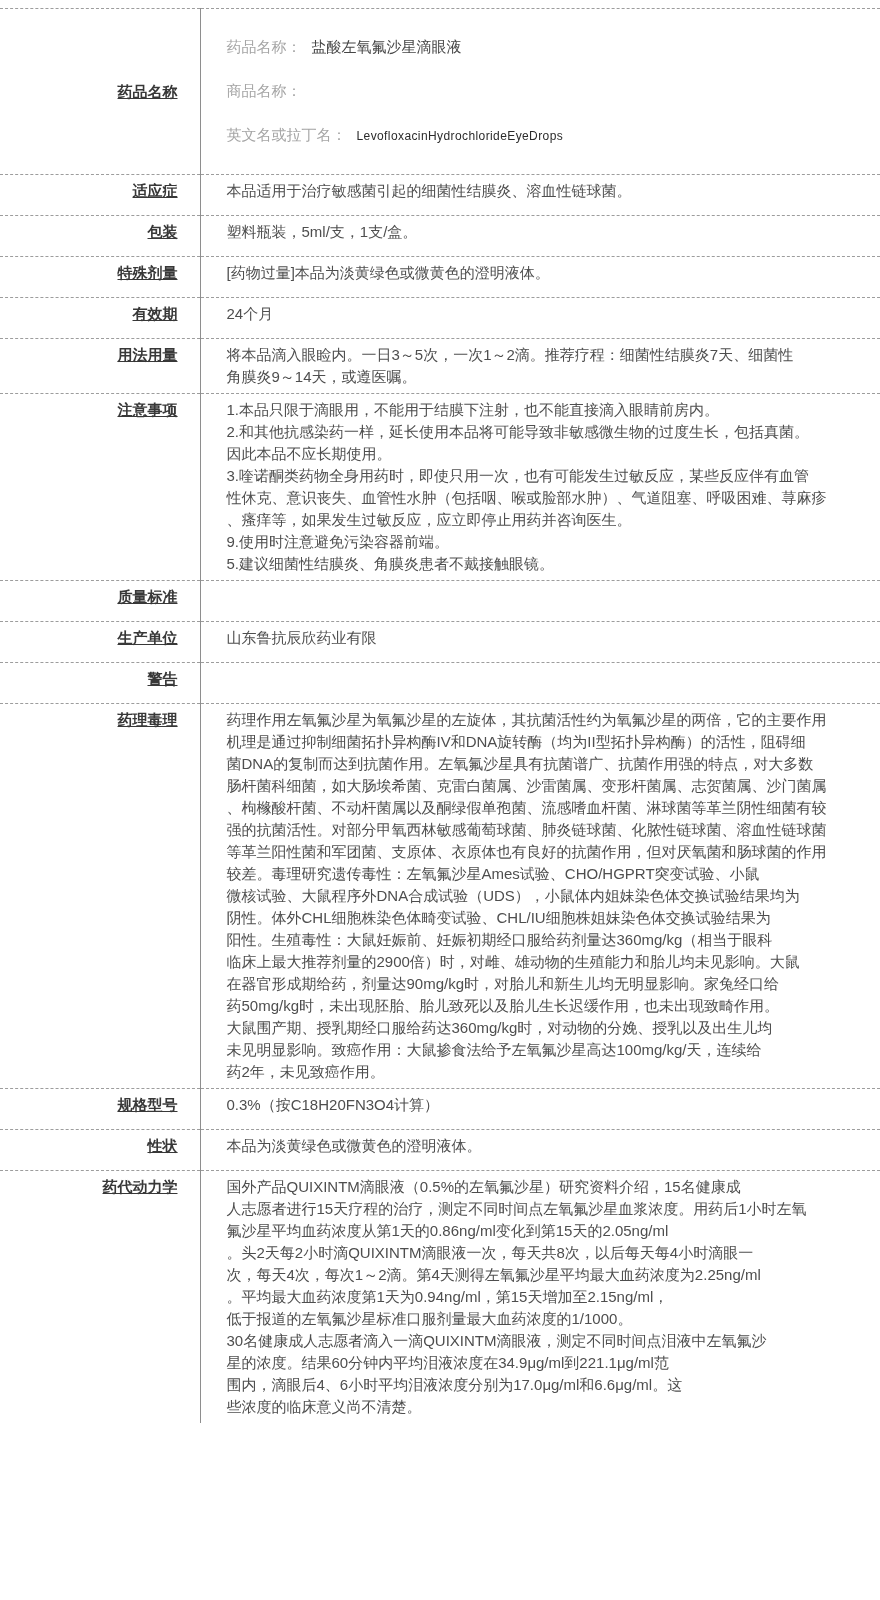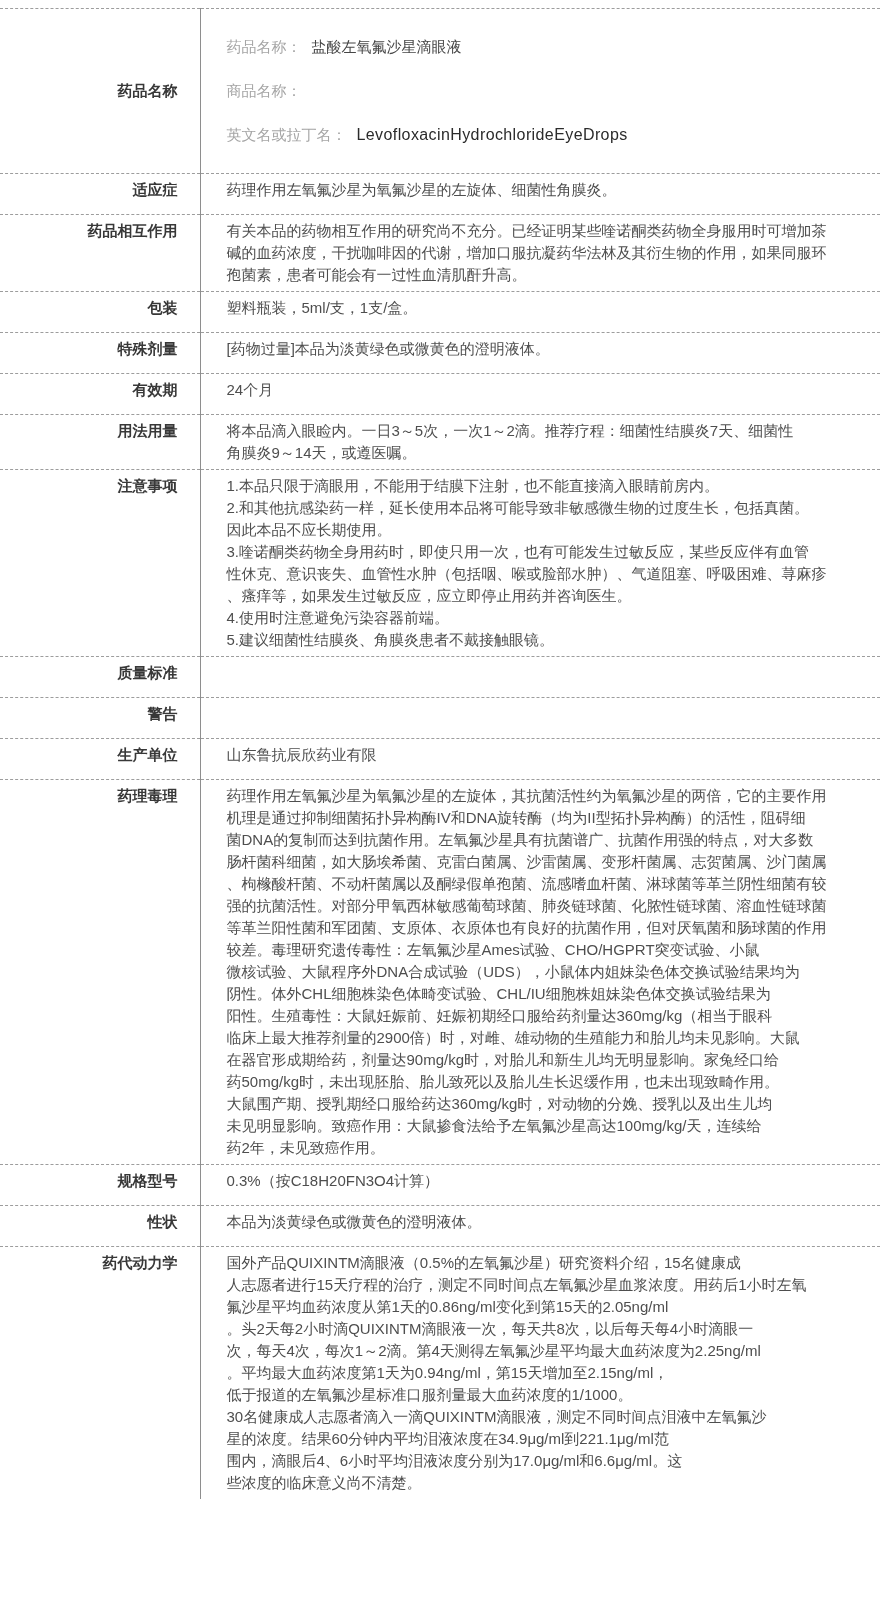--- a/index.html
+++ b/index.html
@@ -15,62 +15,57 @@
     width:200px;
     box-sizing:border-box;
     text-align:right;
     font-weight:bold;
     font-size:15px;
     line-height:22px;
     color:#383838;
     padding:5px 22px 5px 8px;
     border-right:1px solid #8e8e8e;
     border-top:1px dashed #9d9d9d;
+    text-decoration:underline;
   }
   td.cnt {
     font-size:15px;
     line-height:22px;
     color:#4e4e4e;
     padding:5px 20px 5px 26px;
     border-top:1px dashed #9d9d9d;
     white-space:pre-line;
     height:30px;
   }
   td.vmid { vertical-align:middle; }
   .kv { white-space:normal; }
   .k { color:#a5a5a5; margin-right:10px; }
   .v { color:#464646; }
-  .en { font-size:16px; letter-spacing:0.4px; color:#2b2b2b; }
+  .en { font-size:12px; letter-spacing:0.4px; color:#2b2b2b; }
 </style>
 </head>
 <body>
 
 <table class="drug-table">
   <tbody>
       <tr>
     <td class="lbl vmid">药品名称</td>
     <td class="cnt">
       <div class="kv"><span class="k">药品名称：</span><span class="v">盐酸左氧氟沙星滴眼液</span></div>
       <div class="kv"><span class="k">商品名称：</span><span class="v"></span></div>
       <div class="kv"><span class="k">英文名或拉丁名：</span><span class="v en">LevofloxacinHydrochlorideEyeDrops</span></div>
     </td>
   </tr>
 
   <tr>
     <td class="lbl">适应症</td>
-    <td class="cnt">药理作用左氧氟沙星为氧氟沙星的左旋体、细菌性角膜炎。</td>
+    <td class="cnt">本品适用于治疗敏感菌引起的细菌性结膜炎、溶血性链球菌。</td>
   </tr>
 
 
-  <tr>
-    <td class="lbl">药品相互作用</td>
-    <td class="cnt">有关本品的药物相互作用的研究尚不充分。已经证明某些喹诺酮类药物全身服用时可增加茶
-碱的血药浓度，干扰咖啡因的代谢，增加口服抗凝药华法林及其衍生物的作用，如果同服环
-孢菌素，患者可能会有一过性血清肌酐升高。</td>
-  </tr>
 
   <tr>
     <td class="lbl">包装</td>
     <td class="cnt">塑料瓶装，5ml/支，1支/盒。</td>
   </tr>
 
   <tr>
     <td class="lbl">特殊剂量</td>
     <td class="cnt">[药物过量]本品为淡黄绿色或微黄色的澄明液体。</td>
   </tr>
@@ -87,38 +82,38 @@
   </tr>
 
   <tr>
     <td class="lbl">注意事项</td>
     <td class="cnt">1.本品只限于滴眼用，不能用于结膜下注射，也不能直接滴入眼睛前房内。
 2.和其他抗感染药一样，延长使用本品将可能导致非敏感微生物的过度生长，包括真菌。
 因此本品不应长期使用。
 3.喹诺酮类药物全身用药时，即使只用一次，也有可能发生过敏反应，某些反应伴有血管
 性休克、意识丧失、血管性水肿（包括咽、喉或脸部水肿）、气道阻塞、呼吸困难、荨麻疹
 、瘙痒等，如果发生过敏反应，应立即停止用药并咨询医生。
-4.使用时注意避免污染容器前端。
+9.使用时注意避免污染容器前端。
 5.建议细菌性结膜炎、角膜炎患者不戴接触眼镜。</td>
   </tr>
 
 
   <tr>
     <td class="lbl">质量标准</td>
     <td class="cnt"></td>
   </tr>
 
   <tr>
-    <td class="lbl">警告</td>
-    <td class="cnt"></td>
+    <td class="lbl">生产单位</td>
+    <td class="cnt">山东鲁抗辰欣药业有限</td>
   </tr>
 
   <tr>
-    <td class="lbl">生产单位</td>
-    <td class="cnt">山东鲁抗辰欣药业有限</td>
+    <td class="lbl">警告</td>
+    <td class="cnt"></td>
   </tr>
 
   <tr>
     <td class="lbl">药理毒理</td>
     <td class="cnt">药理作用左氧氟沙星为氧氟沙星的左旋体，其抗菌活性约为氧氟沙星的两倍，它的主要作用
 机理是通过抑制细菌拓扑异构酶IV和DNA旋转酶（均为II型拓扑异构酶）的活性，阻碍细
 菌DNA的复制而达到抗菌作用。左氧氟沙星具有抗菌谱广、抗菌作用强的特点，对大多数
 肠杆菌科细菌，如大肠埃希菌、克雷白菌属、沙雷菌属、变形杆菌属、志贺菌属、沙门菌属
 、枸橼酸杆菌、不动杆菌属以及酮绿假单孢菌、流感嗜血杆菌、淋球菌等革兰阴性细菌有较
 强的抗菌活性。对部分甲氧西林敏感葡萄球菌、肺炎链球菌、化脓性链球菌、溶血性链球菌

